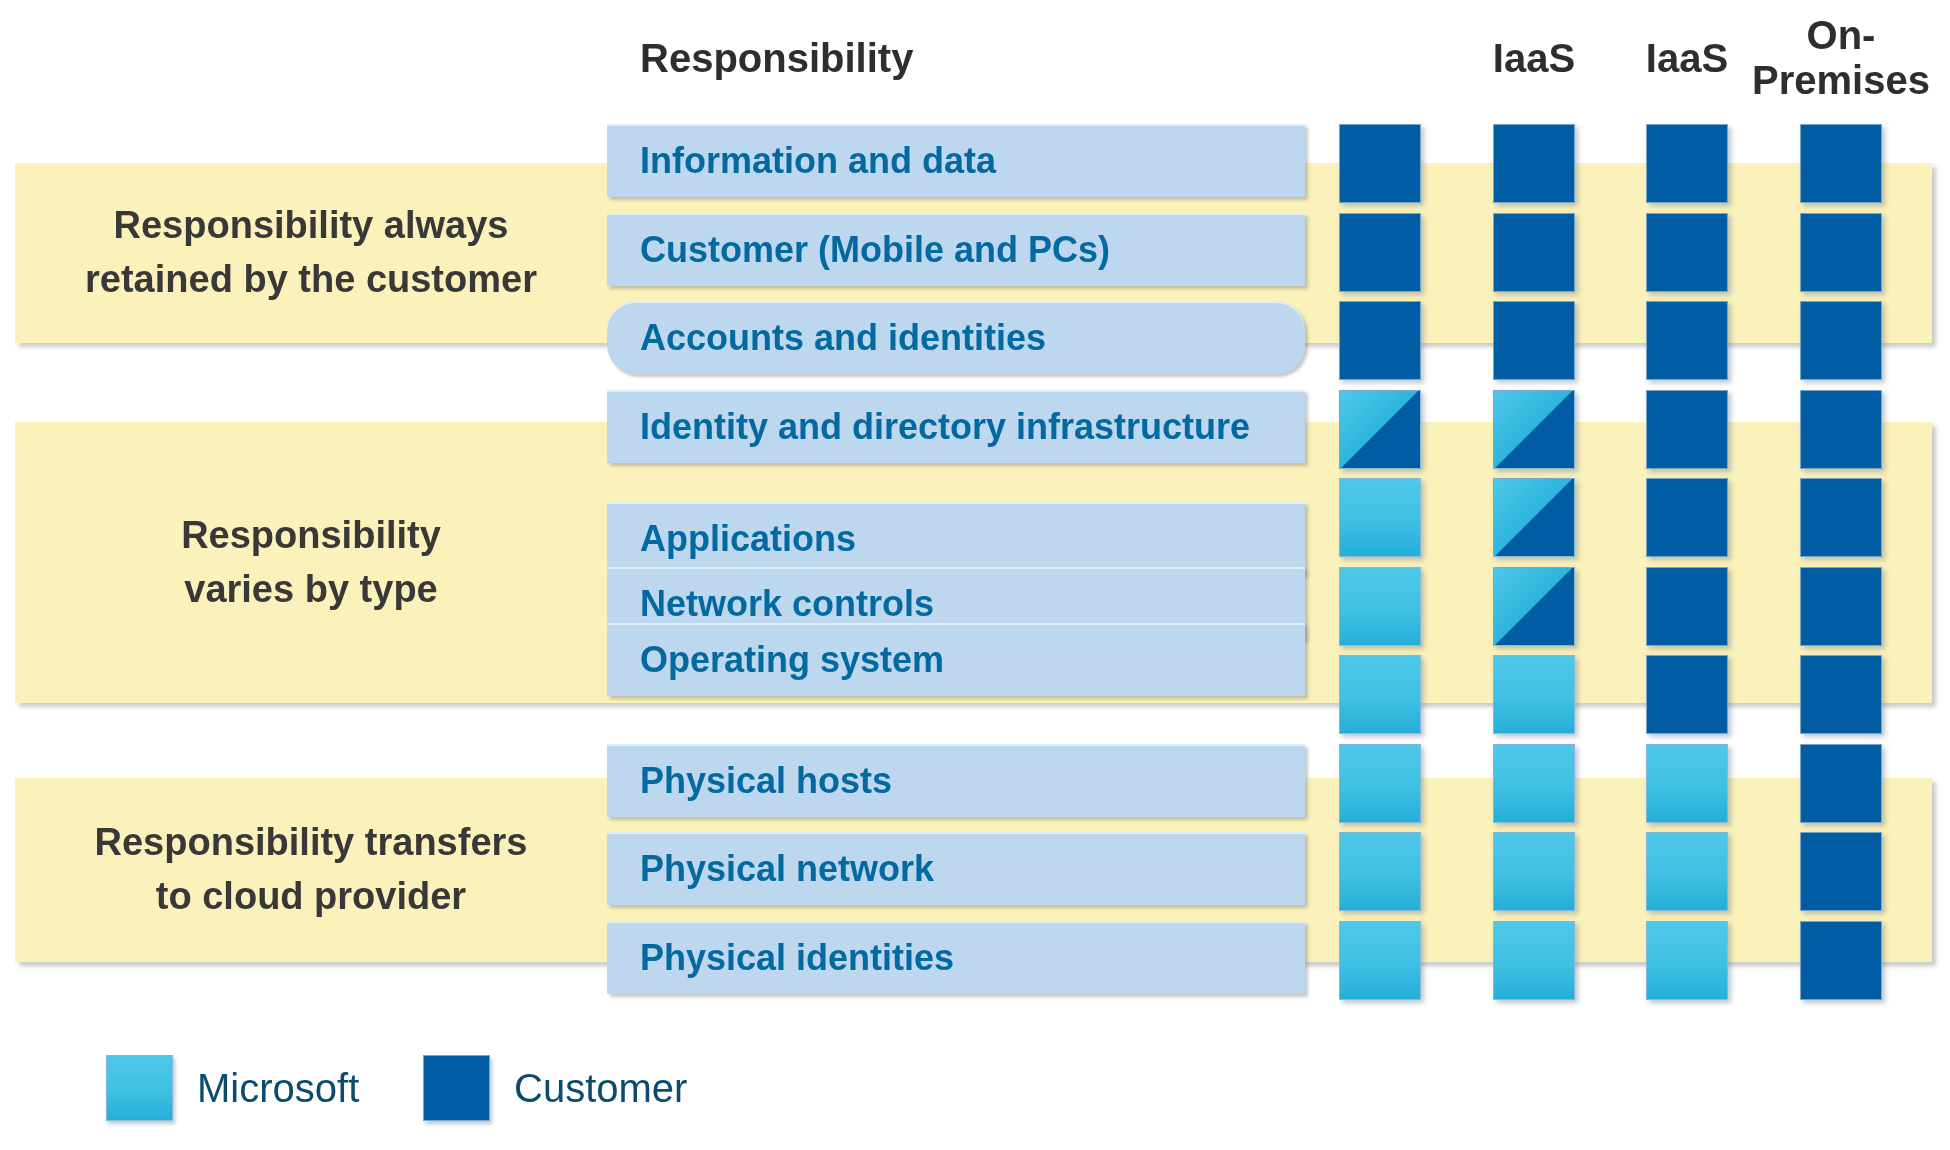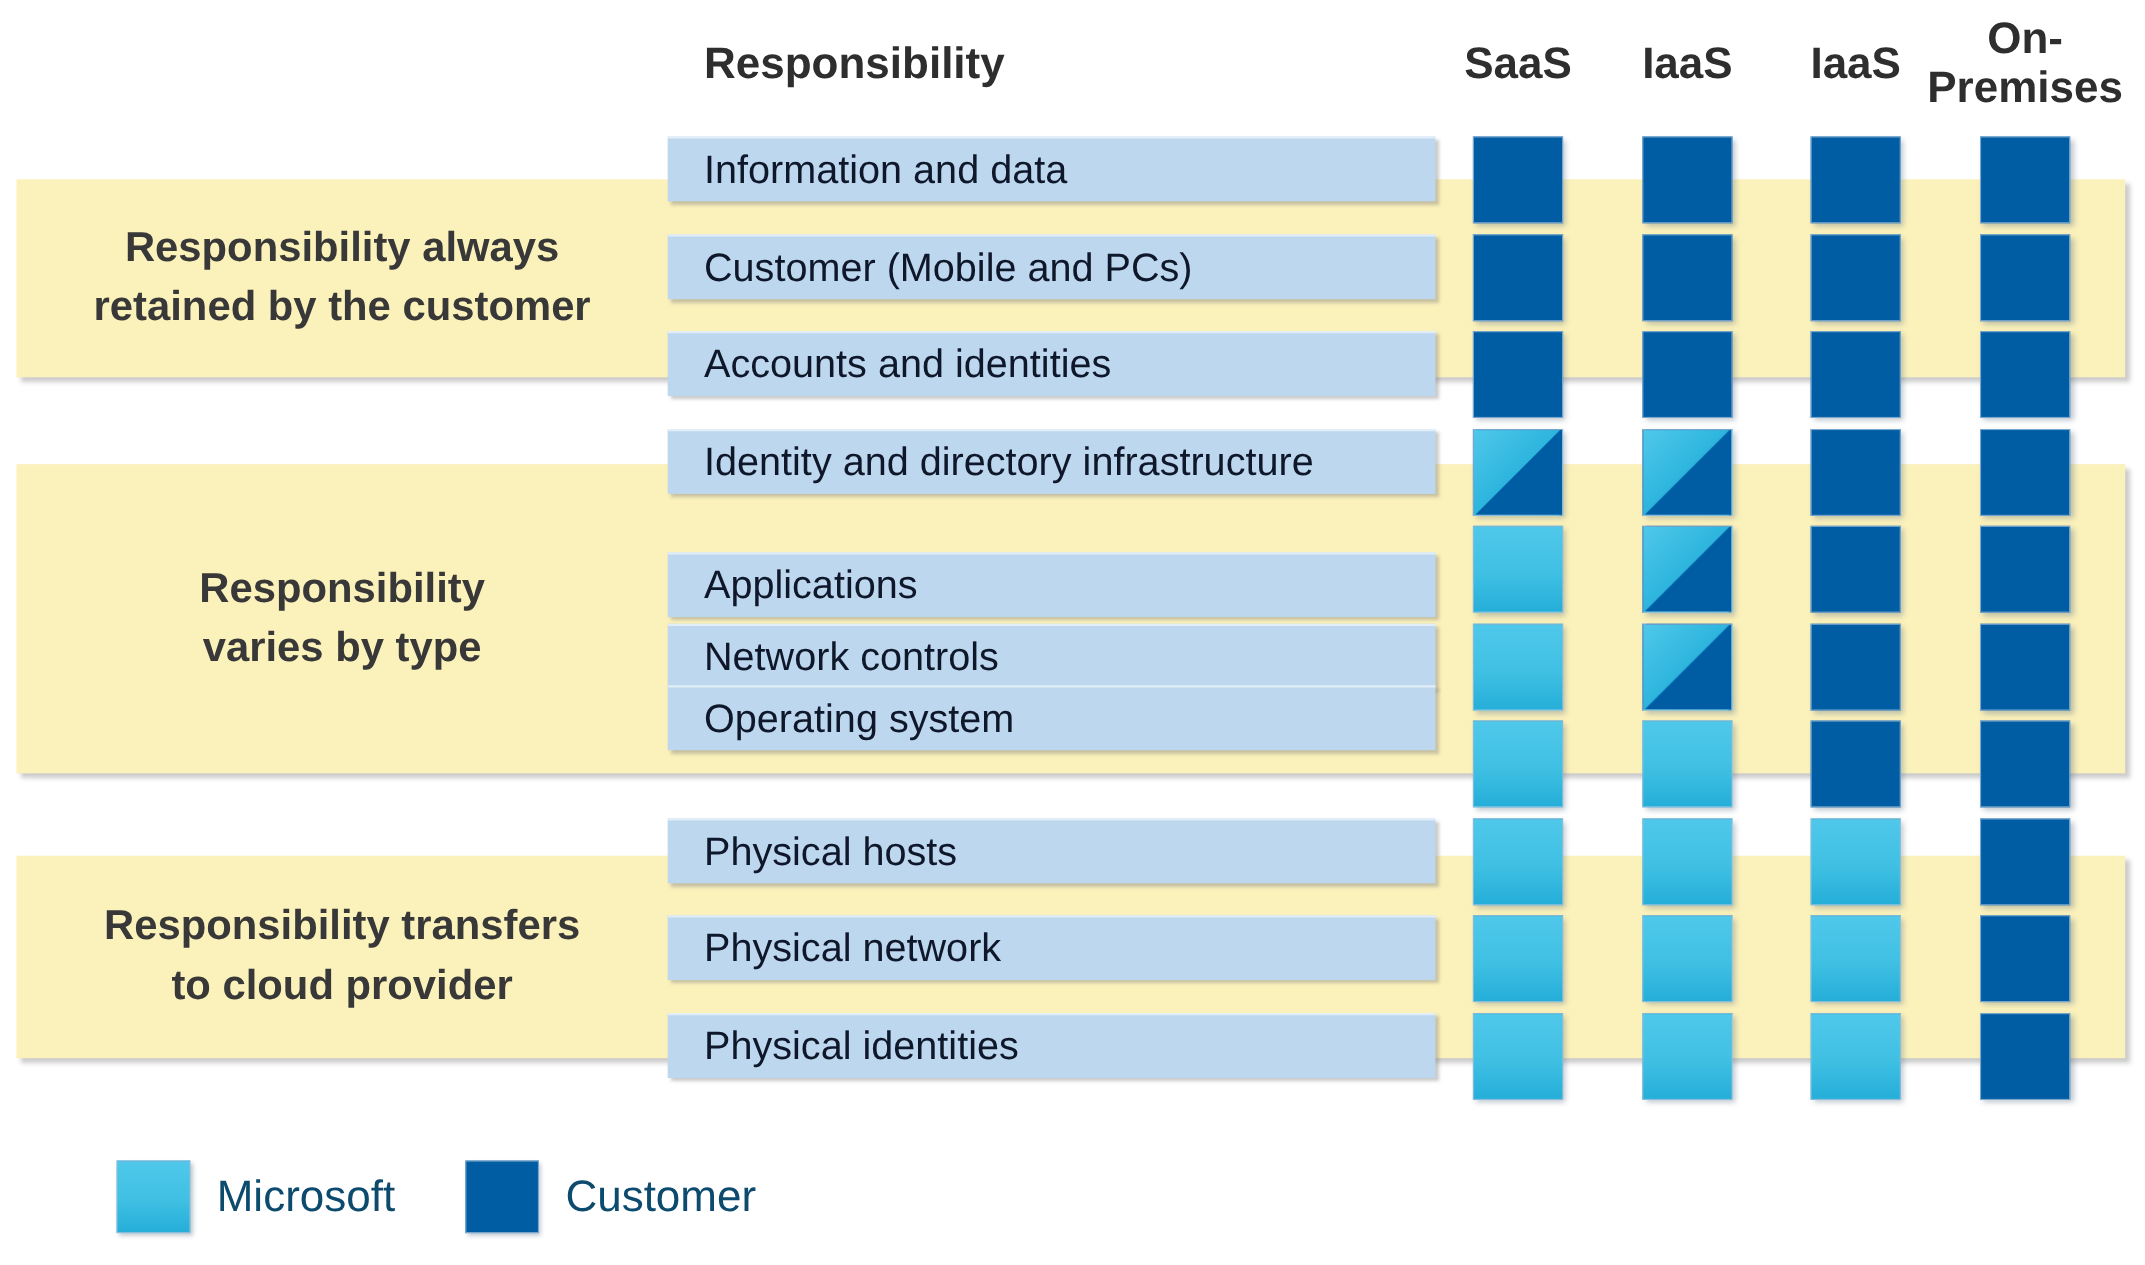--- a/index.html
+++ b/index.html
@@ -34,25 +34,25 @@
     position:absolute;left:15px;width:592px;z-index:2;
     display:flex;align-items:center;justify-content:center;text-align:center;
     font-size:38px;font-weight:bold;color:#383838;line-height:1.42;
     white-space:pre-line;
   }
   .bl1{top:163px;height:180px;}
   .bl2{top:422px;height:281px;}
   .bl3{top:778px;height:184px;}
   
   .row-label{
-    position:absolute;left:607px;width:698px;height:59px;z-index:3;
+    position:absolute;left:607px;width:698px;height:73px;z-index:3;
     background:#bdd7ee;
     box-shadow:inset 0 2px 0 rgba(255,255,255,0.55), 3px 3px 3px rgba(120,120,120,0.4);
     display:flex;align-items:center;box-sizing:border-box;padding-left:33px;
-    font-size:36px;color:#0f172a;
+    font-size:36px;color:#0369a1;font-weight:bold;
   }
   
   .cell{
     position:absolute;width:82px;height:79px;z-index:4;box-sizing:border-box;
     border:1px solid rgba(150,185,215,0.8);
     box-shadow:3px 3px 5px rgba(95,115,135,0.4);
   }
   .cell--customer{background:#005da4;}
   .cell--microsoft{background:linear-gradient(180deg,#4fc8ea 0%,#3fc0e3 55%,#25aed9 100%);}
   .cell--shared{background:linear-gradient(135deg,#4fc8ea 0%,#2db5de 49.4%,#005da4 50.2%,#005da4 100%);}
@@ -70,21 +70,20 @@
   .sw-customer{background:#005da4;}
   .sw-shared{background:linear-gradient(135deg,#4fc8ea 0%,#2db5de 49.4%,#005da4 50.2%,#005da4 100%);}
   .legend-text{font-size:40px;color:#0c4a6e;}
 </style>
 </head>
 <body>
 
 <div class="stage">
 
   <div class="col-title">Responsibility</div>
-  <div class="svc-header c0">SaaS</div>
   <div class="svc-header c1">IaaS</div>
   <div class="svc-header c2">IaaS</div>
   <div class="svc-header c3">On-Premises</div>
 
   <div class="band band1"></div>
   <div class="band band2"></div>
   <div class="band band3"></div>
   <div class="band-label bl1">Responsibility always
 retained by the customer</div>
   <div class="band-label bl2">Responsibility
@@ -96,21 +95,21 @@
       <div class="row-label" style="top: 124px;">Information and data</div>
       <div class="cell cell--customer" style="left: 1339px; top: 124px;"></div>
       <div class="cell cell--customer" style="left: 1493px; top: 124px;"></div>
       <div class="cell cell--customer" style="left: 1646px; top: 124px;"></div>
       <div class="cell cell--customer" style="left: 1800px; top: 124px;"></div>
       <div class="row-label" style="top: 213px;">Customer (Mobile and PCs)</div>
       <div class="cell cell--customer" style="left: 1339px; top: 213px;"></div>
       <div class="cell cell--customer" style="left: 1493px; top: 213px;"></div>
       <div class="cell cell--customer" style="left: 1646px; top: 213px;"></div>
       <div class="cell cell--customer" style="left: 1800px; top: 213px;"></div>
-      <div class="row-label" style="top: 301px;">Accounts and identities</div>
+      <div class="row-label" style="top: 301px; border-radius: 29px;">Accounts and identities</div>
       <div class="cell cell--customer" style="left: 1339px; top: 301px;"></div>
       <div class="cell cell--customer" style="left: 1493px; top: 301px;"></div>
       <div class="cell cell--customer" style="left: 1646px; top: 301px;"></div>
       <div class="cell cell--customer" style="left: 1800px; top: 301px;"></div>
       <div class="row-label" style="top: 390px;">Identity and directory infrastructure</div>
       <div class="cell cell--shared" style="left: 1339px; top: 390px;"></div>
       <div class="cell cell--shared" style="left: 1493px; top: 390px;"></div>
       <div class="cell cell--customer" style="left: 1646px; top: 390px;"></div>
       <div class="cell cell--customer" style="left: 1800px; top: 390px;"></div>
       <div class="row-label" style="top: 502px;">Applications</div>

